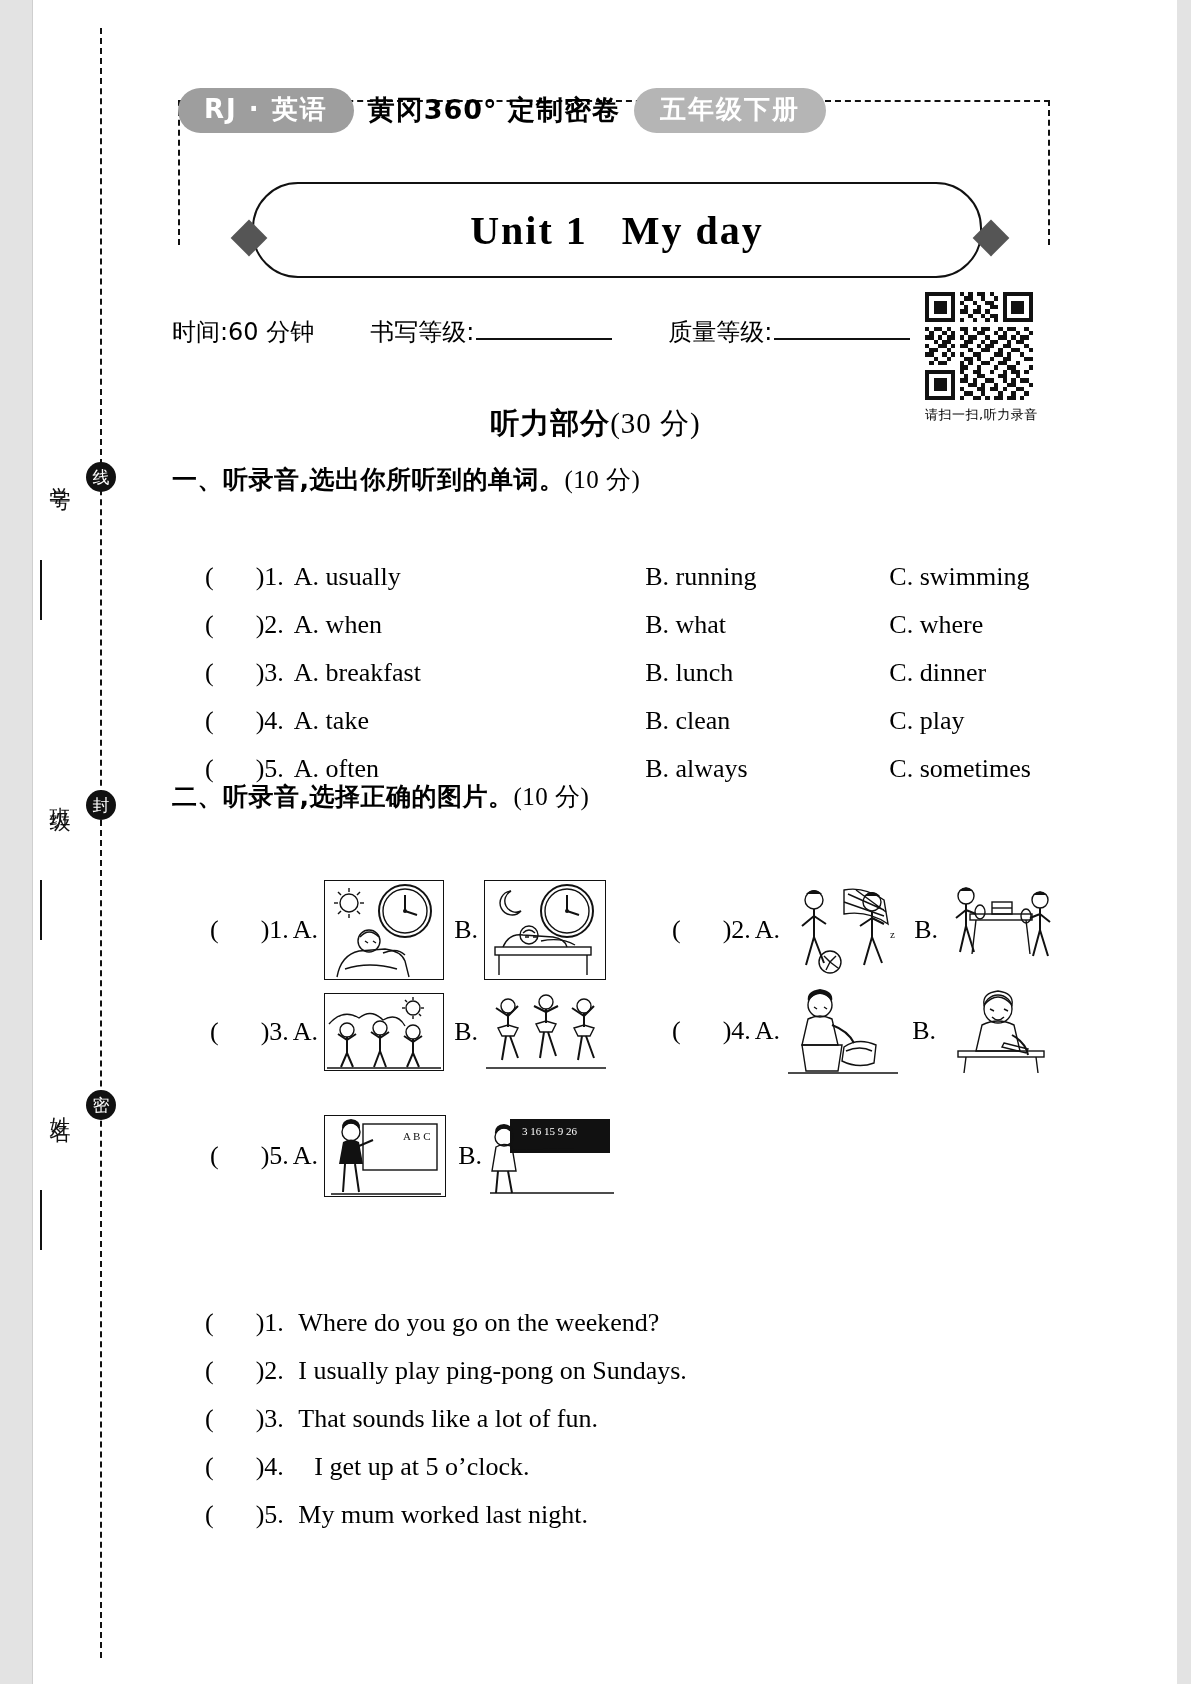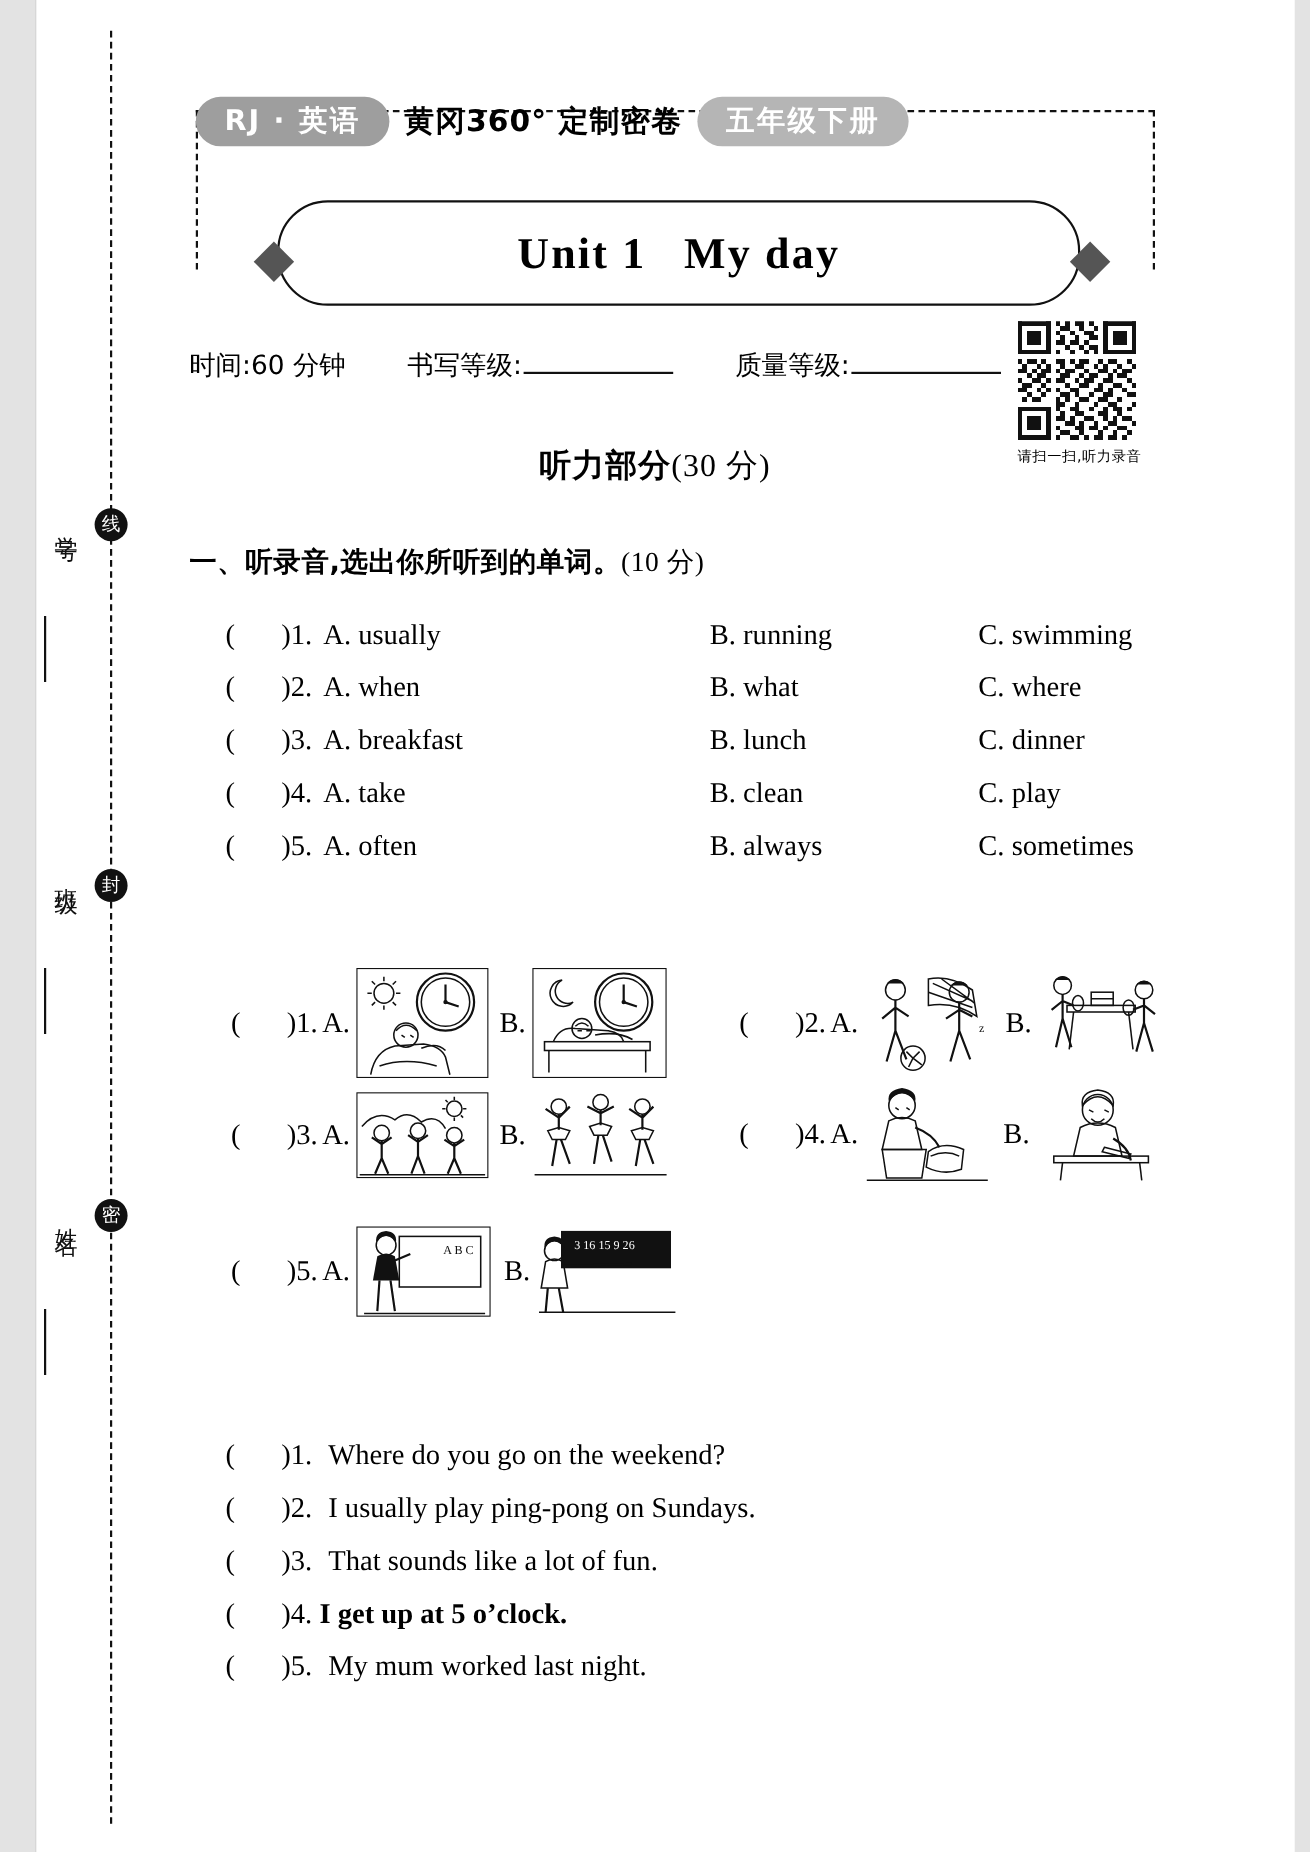--- a/index.html
+++ b/index.html
@@ -485,21 +485,21 @@
           <rect x="22" y="24" width="1" height="1"></rect>
       </g>
     </svg>
     <div class="qr-caption">请扫一扫,听力录音</div>
   </div>
 
   <div class="part-title">
     <span>听力部分</span><span class="score">(30 分)</span>
   </div>
 
-  <div class="ex-head" style="top:494px;">
+  <div class="ex-head" style="top:463px;">
     <span>一、听录音,选出你所听到的单词。</span><span class="score">(10 分)</span>
   </div>
 
   <div class="wrow" style="top:536px;">
     <span class="paren">(<span class="sp"></span>)</span>
       <span class="wnum">1.</span>
     <span class="optA" style="margin-left:10px;">A. usually</span>
     <span class="optB">B. running</span>
     <span class="optC">C. swimming</span>
   </div>
@@ -525,20 +525,23 @@
     <span class="optC">C. play</span>
   </div>
   <div class="wrow" style="top:728px;">
     <span class="paren">(<span class="sp"></span>)</span>
       <span class="wnum">5.</span>
     <span class="optA" style="margin-left:10px;">A. often</span>
     <span class="optB">B. always</span>
     <span class="optC">C. sometimes</span>
   </div>
 
+  <div class="ex-head" style="top:780px;">
+    <span>二、听录音,选择正确的图片。</span><span class="score">(10 分)</span>
+  </div>
 
   <div class="pic-q" style="left:210px; top:880px;">
     <span class="paren">(<span class="sp"></span>)</span>
       <span>1.</span>
     <span class="pic-label" style="margin-left:4px;">A.</span>
     <span class="pic-box" style="width:120px;height:100px;">
       <svg width="118" height="98" viewBox="0 0 118 98">
         <circle cx="24" cy="22" r="9" class="ink-thin"></circle>
         <g class="ink-thin">
           <line x1="24" y1="7" x2="24" y2="11"></line>
@@ -741,20 +744,20 @@
   <div class="srow" style="top:1356px;">
     <span class="paren">(<span class="sp"></span>)</span><span>2.</span>
     <span style="margin-left:8px;">I usually play ping-pong on Sundays.</span>
   </div>
   <div class="srow" style="top:1404px;">
     <span class="paren">(<span class="sp"></span>)</span><span>3.</span>
     <span style="margin-left:8px;">That sounds like a lot of fun.</span>
   </div>
   <div class="srow" style="top:1452px;">
     <span class="paren">(<span class="sp"></span>)</span><span>4.</span>
-    <span style="margin-left:0;font-weight:bold;">I get up at 5 o’clock.</span>
+    <span style="margin-left:24px;">I get up at 5 o’clock.</span>
   </div>
   <div class="srow" style="top:1500px;">
     <span class="paren">(<span class="sp"></span>)</span><span>5.</span>
     <span style="margin-left:8px;">My mum worked last night.</span>
   </div>
 
 </div>
 
 </body></html>

